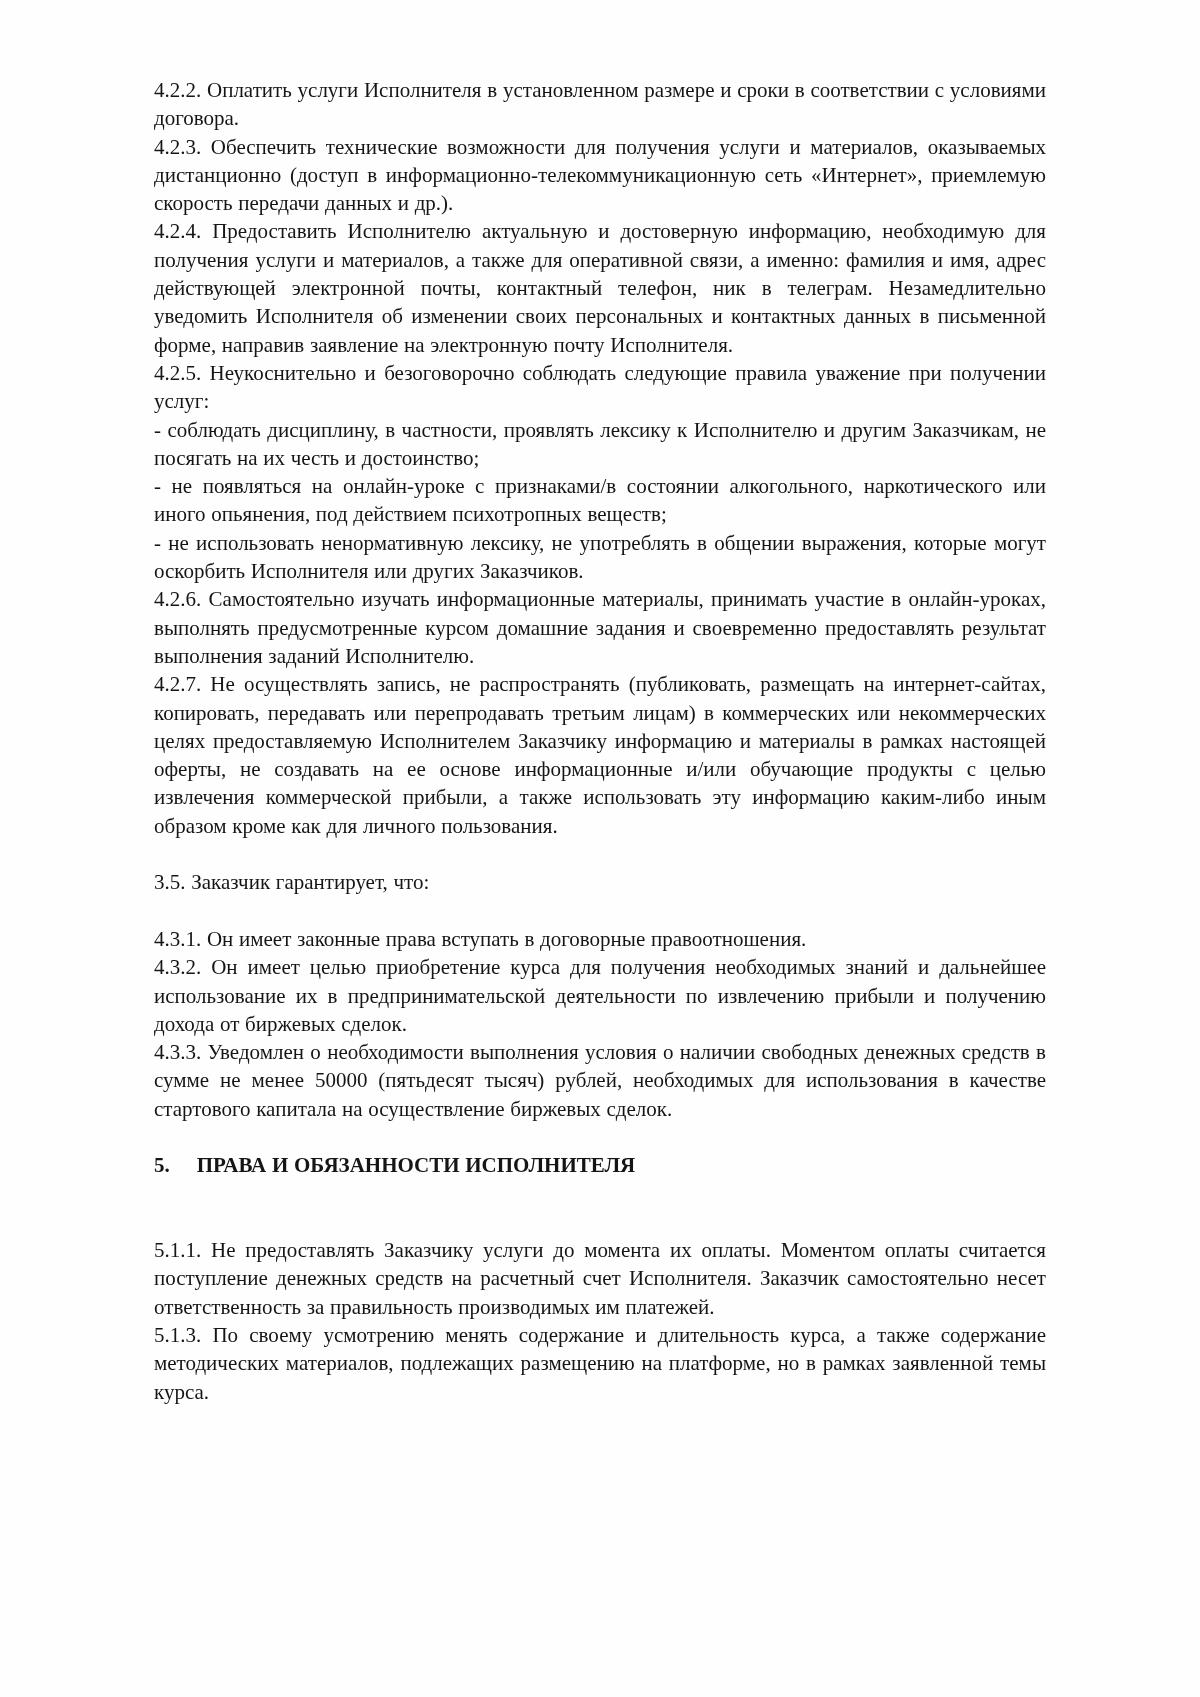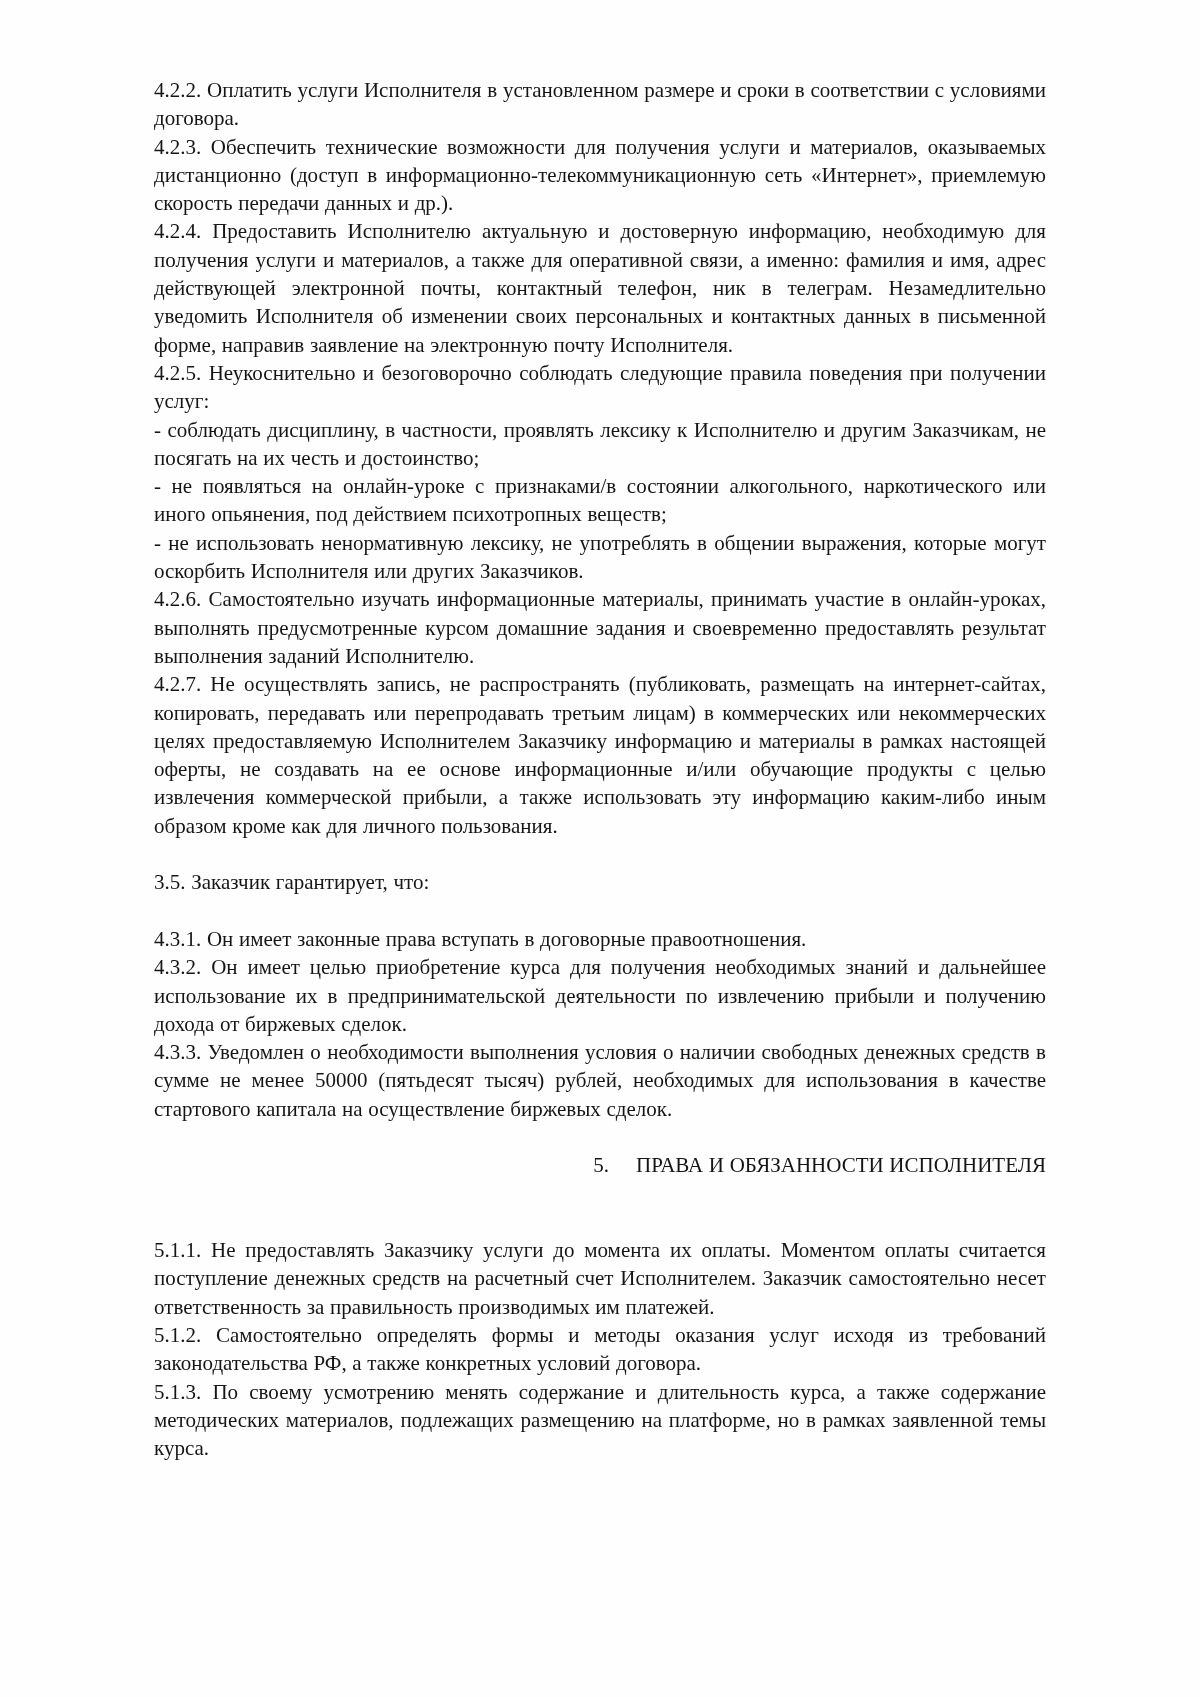--- a/index.html
+++ b/index.html
@@ -23,50 +23,49 @@
     font-size: 21px;
     line-height: 28.3px;
     text-align: justify;
     margin: 0;
     word-spacing: 0.02em;
   }
   .spacer {
     height: 28.3px;
   }
   .heading {
-    text-align: right;
-    font-weight: normal;
+    text-align: left;
+    font-weight: bold;
     text-justify: none;
   }
   .heading .heading-number {
     display: inline-block;
     margin-right: 27px;
   }
 </style>
 </head>
 <body>
 
 <div class="page">
   <p class="block">4.2.2. Оплатить услуги Исполнителя в установленном размере и сроки в соответствии с условиями договора.</p>
   <p class="block">4.2.3. Обеспечить технические возможности для получения услуги и материалов, оказываемых дистанционно (доступ в информационно-телекоммуникационную сеть «Интернет», приемлемую скорость передачи данных и др.).</p>
   <p class="block">4.2.4. Предоставить Исполнителю актуальную и достоверную информацию, необходимую для получения услуги и материалов, а также для оперативной связи, а именно: фамилия и имя, адрес действующей электронной почты, контактный телефон, ник в телеграм. Незамедлительно уведомить Исполнителя об изменении своих персональных и контактных данных в письменной форме, направив заявление на электронную почту Исполнителя.</p>
-  <p class="block">4.2.5. Неукоснительно и безоговорочно соблюдать следующие правила поведения при получении услуг:</p>
+  <p class="block">4.2.5. Неукоснительно и безоговорочно соблюдать следующие правила уважение при получении услуг:</p>
   <p class="block">- соблюдать дисциплину, в частности, проявлять лексику к Исполнителю и другим Заказчикам, не посягать на их честь и достоинство;</p>
   <p class="block">- не появляться на онлайн-уроке с признаками/в состоянии алкогольного, наркотического или иного опьянения, под действием психотропных веществ;</p>
   <p class="block">- не использовать ненормативную лексику, не употреблять в общении выражения, которые могут оскорбить Исполнителя или других Заказчиков.</p>
   <p class="block">4.2.6. Самостоятельно изучать информационные материалы, принимать участие в онлайн-уроках, выполнять предусмотренные курсом домашние задания и своевременно предоставлять результат выполнения заданий Исполнителю.</p>
   <p class="block">4.2.7. Не осуществлять запись, не распространять (публиковать, размещать на интернет-сайтах, копировать, передавать или перепродавать третьим лицам) в коммерческих или некоммерческих целях предоставляемую Исполнителем Заказчику информацию и материалы в рамках настоящей оферты, не создавать на ее основе информационные и/или обучающие продукты с целью извлечения коммерческой прибыли, а также использовать эту информацию каким-либо иным образом кроме как для личного пользования.</p>
   <div class="spacer"></div>
   <p class="block">3.5. Заказчик гарантирует, что:</p>
   <div class="spacer"></div>
   <p class="block">4.3.1. Он имеет законные права вступать в договорные правоотношения.</p>
   <p class="block">4.3.2. Он имеет целью приобретение курса для получения необходимых знаний и дальнейшее использование их в предпринимательской деятельности по извлечению прибыли и получению дохода от биржевых сделок.</p>
   <p class="block">4.3.3. Уведомлен о необходимости выполнения условия о наличии свободных денежных средств в сумме не менее 50000 (пятьдесят тысяч) рублей, необходимых для использования в качестве стартового капитала на осуществление биржевых сделок.</p>
   <div class="spacer"></div>
   <p class="block heading">
     <span class="heading-number">5.</span><span>ПРАВА И ОБЯЗАННОСТИ ИСПОЛНИТЕЛЯ</span>
   </p>
   <div class="spacer"></div>
   <div class="spacer"></div>
-  <p class="block">5.1.1. Не предоставлять Заказчику услуги до момента их оплаты. Моментом оплаты считается поступление денежных средств на расчетный счет Исполнителем. Заказчик самостоятельно несет ответственность за правильность производимых им платежей.</p>
-  <p class="block">5.1.2. Самостоятельно определять формы и методы оказания услуг исходя из требований законодательства РФ, а также конкретных условий договора.</p>
+  <p class="block">5.1.1. Не предоставлять Заказчику услуги до момента их оплаты. Моментом оплаты считается поступление денежных средств на расчетный счет Исполнителя. Заказчик самостоятельно несет ответственность за правильность производимых им платежей.</p>
   <p class="block">5.1.3. По своему усмотрению менять содержание и длительность курса, а также содержание методических материалов, подлежащих размещению на платформе, но в рамках заявленной темы курса.</p>
 </div>
 
 </body></html>

